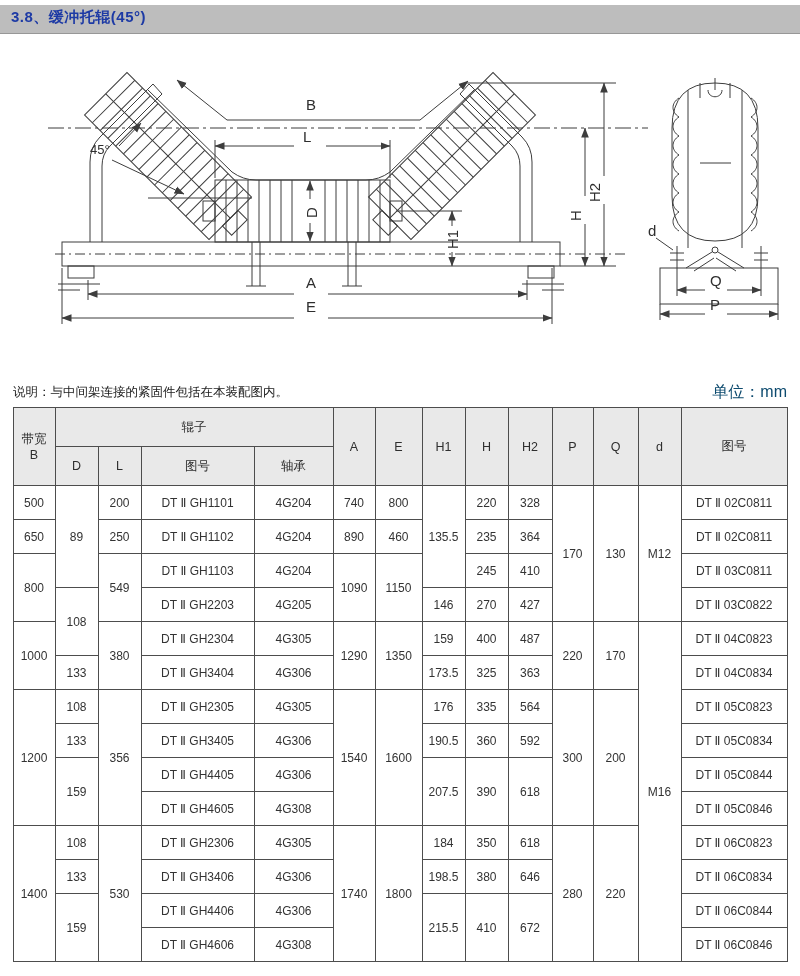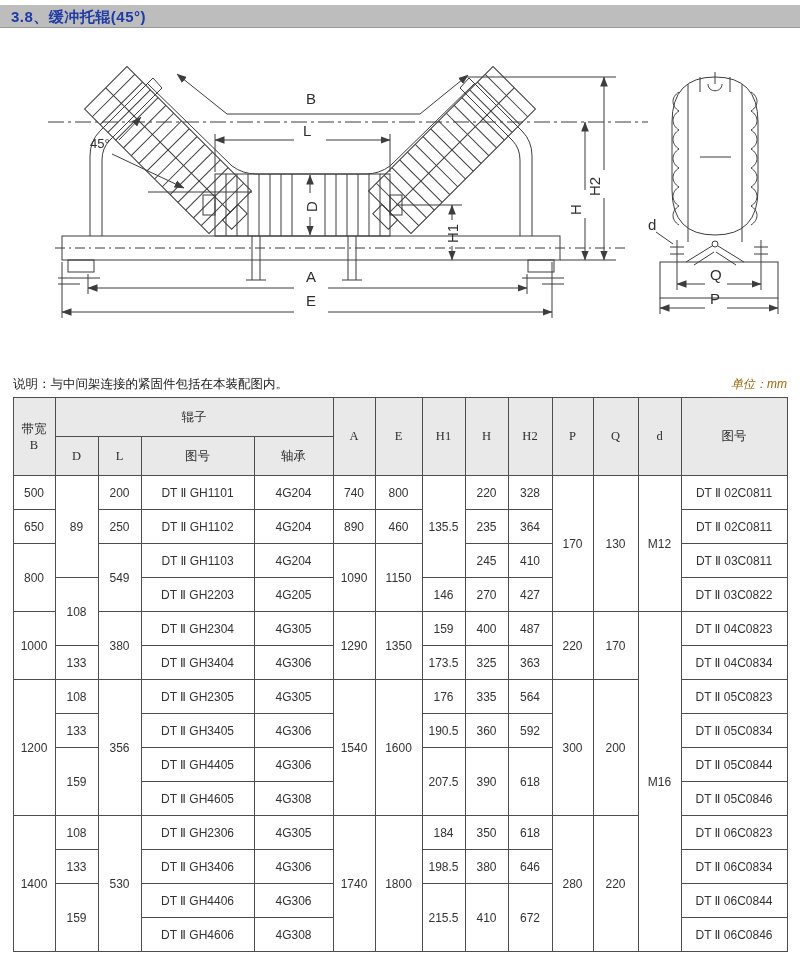--- a/index.html
+++ b/index.html
@@ -2,42 +2,42 @@
 <html><head>
 <meta charset="utf-8">
 <style>
   html,body{margin:0;padding:0;}
   body{
     width:800px;height:976px;background:#ffffff;overflow:hidden;
     font-family:"Liberation Sans","DejaVu Sans",sans-serif;
     position:relative;
   }
   .title-bar{
-    margin-top:5px;height:23px;background:#bdbdbd;border-bottom:1px solid #979797;
+    margin-top:5px;height:29px;background:#bdbdbd;border-bottom:1px solid #979797;
     color:#1d3aa5;font-weight:bold;font-size:15px;line-height:23px;
     padding-left:11px;box-sizing:border-box;letter-spacing:0.5px;
   }
   svg.diagram{display:block;margin-top:16px;}
   svg.diagram text{font-size:15px;fill:#2e2e2e;stroke:none;font-family:"Liberation Sans","DejaVu Sans",sans-serif;}
   svg.diagram text.small{font-size:13px;}
   .note-row{
     display:flex;justify-content:space-between;align-items:center;
     padding:0 13px;margin-top:2px;
   }
   .note-text{font-size:12.5px;color:#1a1a1a;}
-  .unit-text{font-size:12px;color:#a16207;font-style:italic;}
+  .unit-text{font-size:16px;color:#0c4a6e;}
   table.spec{
     border-collapse:collapse;table-layout:fixed;width:774px;
     margin:4px auto 0 auto;font-size:12px;color:#333;
   }
   table.spec th,table.spec td{
     border:1px solid #4d4d4d;text-align:center;vertical-align:middle;
     padding:0;overflow:hidden;white-space:nowrap;
   }
-  table.spec thead th{background:#e9e9e9;font-weight:normal;font-size:12.5px;height:38px;color:#2e2e2e;font-family:Liberation Serif, serif;}
+  table.spec thead th{background:#e9e9e9;font-weight:normal;font-size:12.5px;height:38px;color:#2e2e2e;}
   table.spec tbody td{height:33px;background:#ffffff;}
 </style>
 </head>
 <body>
 
 <div class="title-bar">
   <span>3.8、缓冲托辊(45°)</span>
 </div>
 
 <svg class="diagram" width="800" height="330" viewBox="0 0 800 330">

